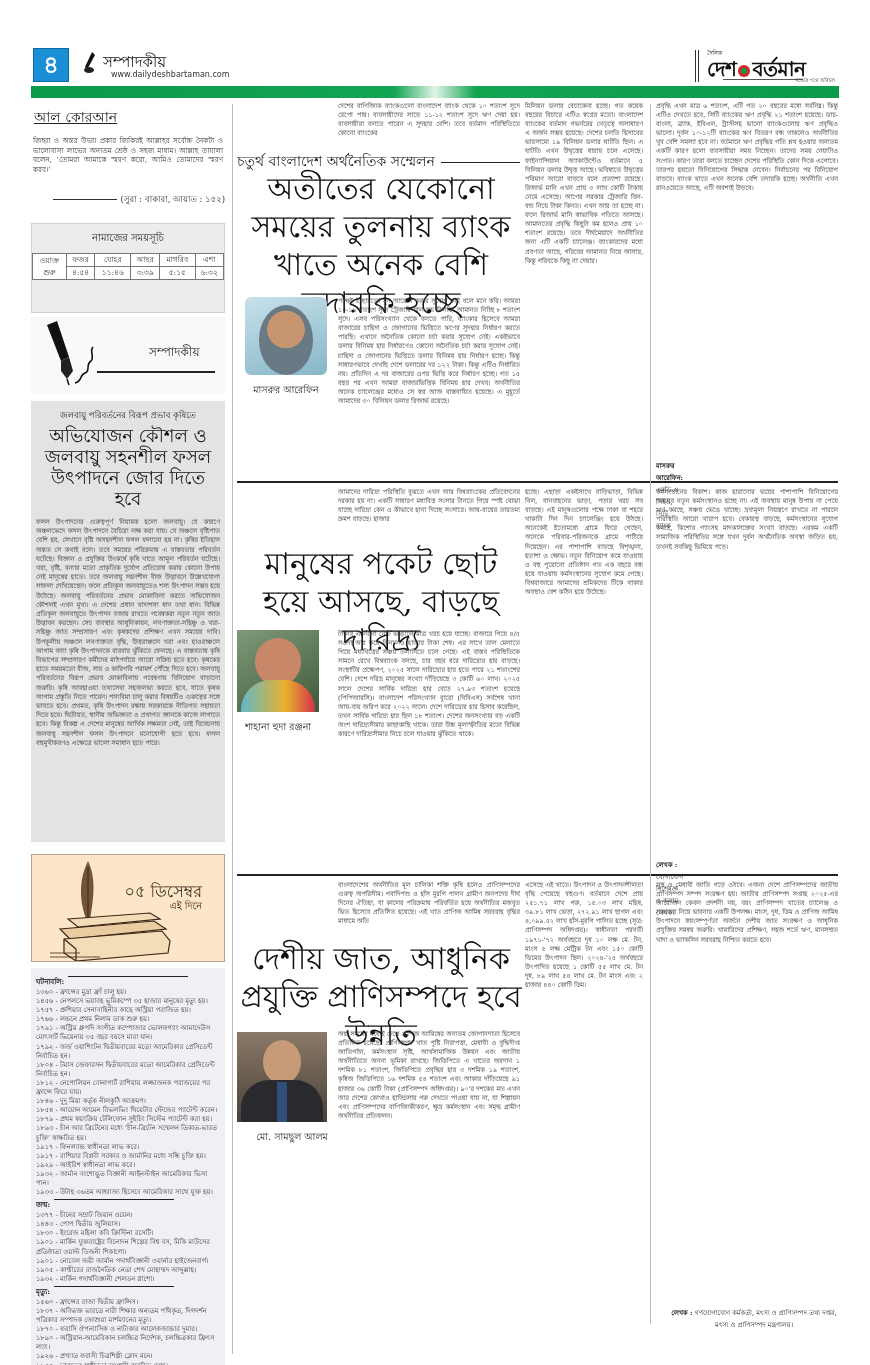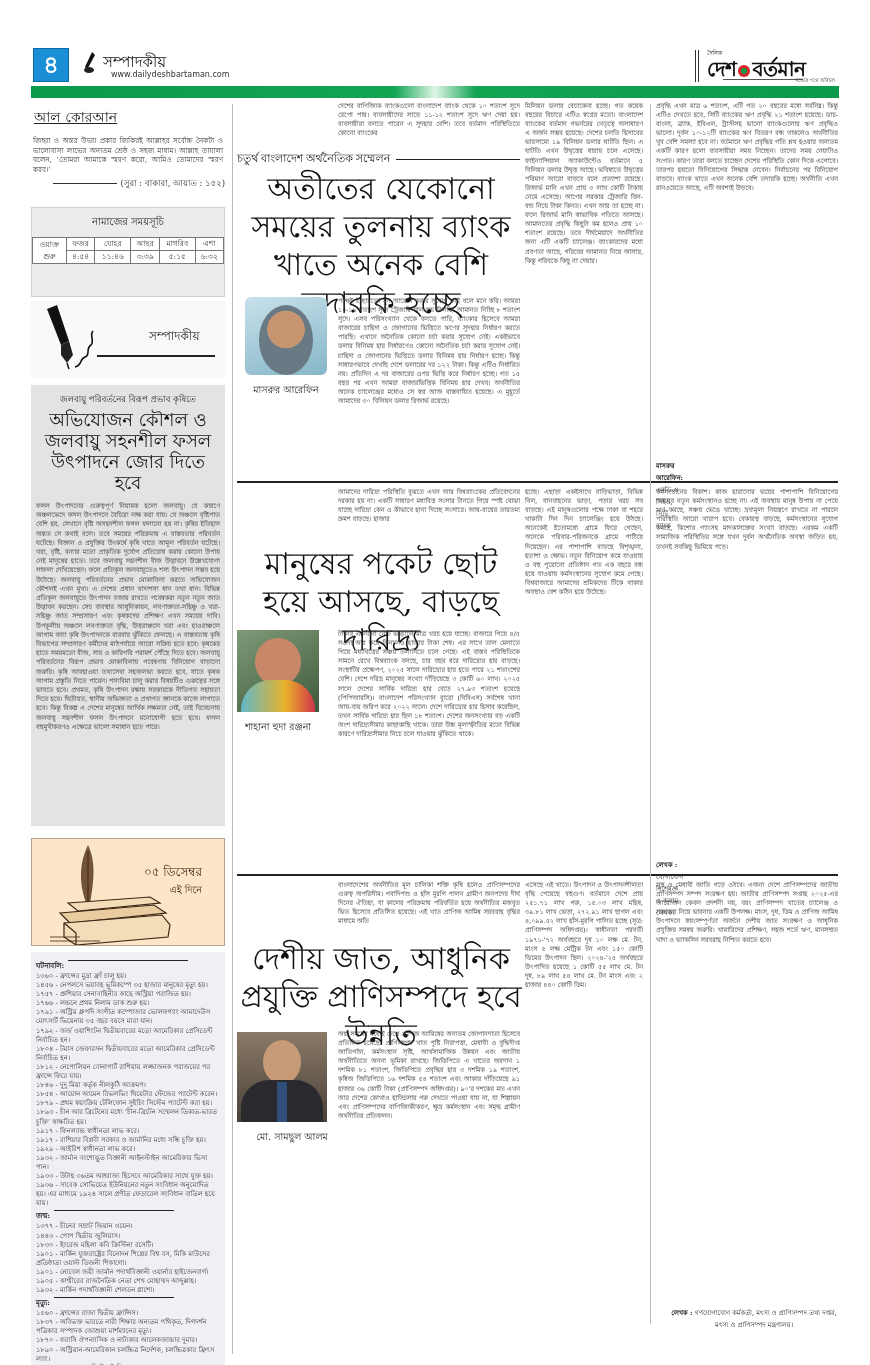--- a/index.html
+++ b/index.html
@@ -21,52 +21,52 @@
   .logo .small { position: absolute; left: 2px; top: 0; font-size: 6px; color: #333; }
   .logo .main { position: absolute; left: 2px; top: 6px; font-size: 20px; font-weight: bold; color: #111; white-space: nowrap; letter-spacing: -0.5px; }
   .logo .dot { display: inline-block; width: 12px; height: 12px; border-radius: 50%; background: #d8232a; vertical-align: middle; margin: 0 2px; position: relative; }
   .logo .dot::after { content: ""; position: absolute; left: 3px; top: 3px; width: 6px; height: 6px; border-radius: 50%; background: #0a9a4a; }
   .logo .tag { position: absolute; right: 0; top: 29px; font-size: 5px; color: #444; }
   .logo .tagline { position: absolute; left: 18px; top: 31px; width: 80px; border-top: 1px solid #555; }
 
   .left-col { position: absolute; left: 31px; top: 100px; width: 194px; }
   .quran-title { font-size: 14px; color: #222; margin-top: 6px; padding-left: 3px; text-decoration: underline; }
   .quran-text { font-size: 7.2px; line-height: 9.5px; margin-top: 6px; text-align: justify; color: #333; padding: 0 2px; }
-  .quran-ref { font-size: 8.5px; text-align: right; margin-top: 3px; color: #333; }
+  .quran-ref { font-size: 8.5px; text-align: right; margin-top: 19px; color: #333; }
   .quran-ref .rule { display: inline-block; width: 64px; border-top: 1px solid #333; vertical-align: middle; margin-right: 4px; }
 
   .prayer-box { margin-top: 16px; background: #ececec; border: 1px solid #d0d0d0; padding-bottom: 32px; }
   .prayer-box .title { text-align: center; font-size: 10px; padding: 6px 0; }
   .prayer-table { width: 100%; border-collapse: collapse; background: #fff; font-size: 7.5px; }
   .prayer-table td { border: 1px solid #777; text-align: center; height: 13px; color: #333; }
 
   .editorial-banner { margin-top: 4px; height: 76px; position: relative; background: #f8f9f8; }
   .pen-big { position: absolute; left: 8px; top: 4px; width: 60px; height: 68px; }
   .editorial-banner .label { position: absolute; left: 118px; top: 26px; font-size: 12px; color: #222; }
   .editorial-banner .rule { position: absolute; left: 66px; top: 54px; width: 118px; border-top: 2px solid #222; }
 
   .editorial-box { margin-top: 8px; background: #e3e3e3; padding: 8px 5px 10px; }
   .editorial-box .kicker { font-size: 8.5px; text-align: center; color: #222; }
   .editorial-box .headline { font-size: 18px; line-height: 21px; text-align: center; color: #111; margin-top: 2px; }
   .editorial-box .body { font-size: 6.4px; line-height: 9.2px; text-align: justify; margin-top: 9px; color: #333; height: 314px; overflow: hidden; }
 
   .onthisday-img { margin-top: 12px; height: 108px; background: #fbe6c7; border: 1px solid #b9a28a; position: relative; overflow: hidden; }
   .books-icon { position: absolute; left: 18px; top: 2px; width: 130px; height: 105px; }
-  .onthisday-img .date { position: absolute; right: 22px; top: 24px; font-size: 12px; color: #3a2a1a; }
+  .onthisday-img .date { position: absolute; right: 22px; top: 24px; font-size: 16px; color: #3a2a1a; }
   .onthisday-img .sub { position: absolute; right: 22px; top: 44px; font-size: 9.5px; color: #3a2a1a; }
 
   .events-box { margin-top: 6px; background: #eef0f3; padding: 6px 5px 10px; height: 423px; overflow: hidden; }
   .events-box .head { font-size: 7px; font-weight: bold; display: flex; align-items: flex-start; margin-top: 2px; }
   .events-box .head .rule { flex: 0 0 120px; border-top: 1px solid #222; margin-left: 4px; }
   .events-box .item { font-size: 6.7px; line-height: 9.1px; color: #333; }
 
   .col-rule-v { position: absolute; width: 0; border-left: 1px solid #bbb; }
 
   .art { position: absolute; }
-  .art .kicker { font-size: 11px; display: flex; align-items: center; white-space: nowrap; color: #222; font-family: Liberation Serif, serif; }
+  .art .kicker { font-size: 14px; display: flex; align-items: center; white-space: nowrap; color: #222; }
   .art .kicker .rule { flex: 1; border-top: 1px solid #222; margin-left: 6px; }
   .art .headline { font-size: 30px; line-height: 38px; text-align: center; color: #111; }
   .txt { font-size: 6.4px; line-height: 9.1px; text-align: justify; color: #333; overflow: hidden; position: absolute; }
   .photo { position: absolute; }
   .photo .caption { font-size: 9.5px; text-align: center; margin-top: 8px; color: #222; }
   .byline { font-size: 6.6px; color: #222; position: absolute; }
   .byline b { font-weight: bold; }
   .h-rule { position: absolute; border-top: 2px solid #222; }
 </style>
 </head>
@@ -168,21 +168,20 @@
     <div class="item">১৮১২ - নেপোলিয়ন বোনাপার্ট রাশিয়ায় লজ্জাজনক পরাজয়ের পর ফ্রান্সে ফিরে যায়।</div>
     <div class="item">১৮৪৬ - দুদু মিয়া কর্তৃক নীলকুঠি আক্রমণ।</div>
     <div class="item">১৮৫৪ - আয়োন আমেন রিভলভিং থিয়েটার স্টেজের প্যাটেন্ট করেন।</div>
     <div class="item">১৮৭৯ - প্রথম স্বয়ংক্রিয় টেলিফোন সুইচিং সিস্টেম প্যাটেন্ট করা হয়।</div>
     <div class="item">১৮৯৩ - চীন আর ব্রিটেনের মধ্যে ‘চীন-ব্রিটেন সম্মেলন তিব্বত-ভারত চুক্তি’ স্বাক্ষরিত হয়।</div>
     <div class="item">১৯১৭ - ফিনল্যান্ড স্বাধীনতা লাভ করে।</div>
     <div class="item">১৯১৭ - রাশিয়ার বিপ্লবী সরকার ও জার্মানির মধ্যে সন্ধি চুক্তি হয়।</div>
     <div class="item">১৯২৯ - আইরিশ স্বাধীনতা লাভ করে।</div>
     <div class="item">১৯৩২ - জার্মান বংশোদ্ভূত বিজ্ঞানী আইনস্টাইন আমেরিকার ভিসা পান।</div>
     <div class="item">১৯৩৩ - উটাহ ৩৬তম অঙ্গরাজ্য হিসেবে আমেরিকার সাথে যুক্ত হয়।</div>
-    <div class="item">১৯৩৬ - সাবেক সোভিয়েত ইউনিয়নের নতুন সংবিধান অনুমোদিত হয়। এর মাধ্যমে ১৯২৪ সালে প্রণীত ফেডারেল সংবিধান বাতিল হয়ে যায়।</div>
     <div class="head">
         <span>জন্ম:</span>
         <span class="rule"></span>
       </div>
     <div class="item">১৩৭৭ - চীনের সম্রাট জিয়ান ওয়েন।</div>
     <div class="item">১৪৪৩ - পোপ দ্বিতীয় জুলিয়াস।</div>
     <div class="item">১৮৩০ - ইংরেজ মহিলা কবি ক্রিস্টিনা রসেটি।</div>
     <div class="item">১৯০১ - মার্কিন যুক্তরাষ্ট্রের বিনোদন শিল্পের বিশ্ব বস, মিকি মাউসের প্রতিষ্ঠাতা ওয়াল্ট ডিজনী শিকাগো।</div>
     <div class="item">১৯০১ - নোবেল জয়ী জার্মান পদার্থবিজ্ঞানী ওয়ার্নার হাইজেনবার্গ।</div>
     <div class="item">১৯০৫ - কাশ্মীরের রাজনৈতিক নেতা শেখ মোহাম্মদ আব্দুল্লাহ।</div>

